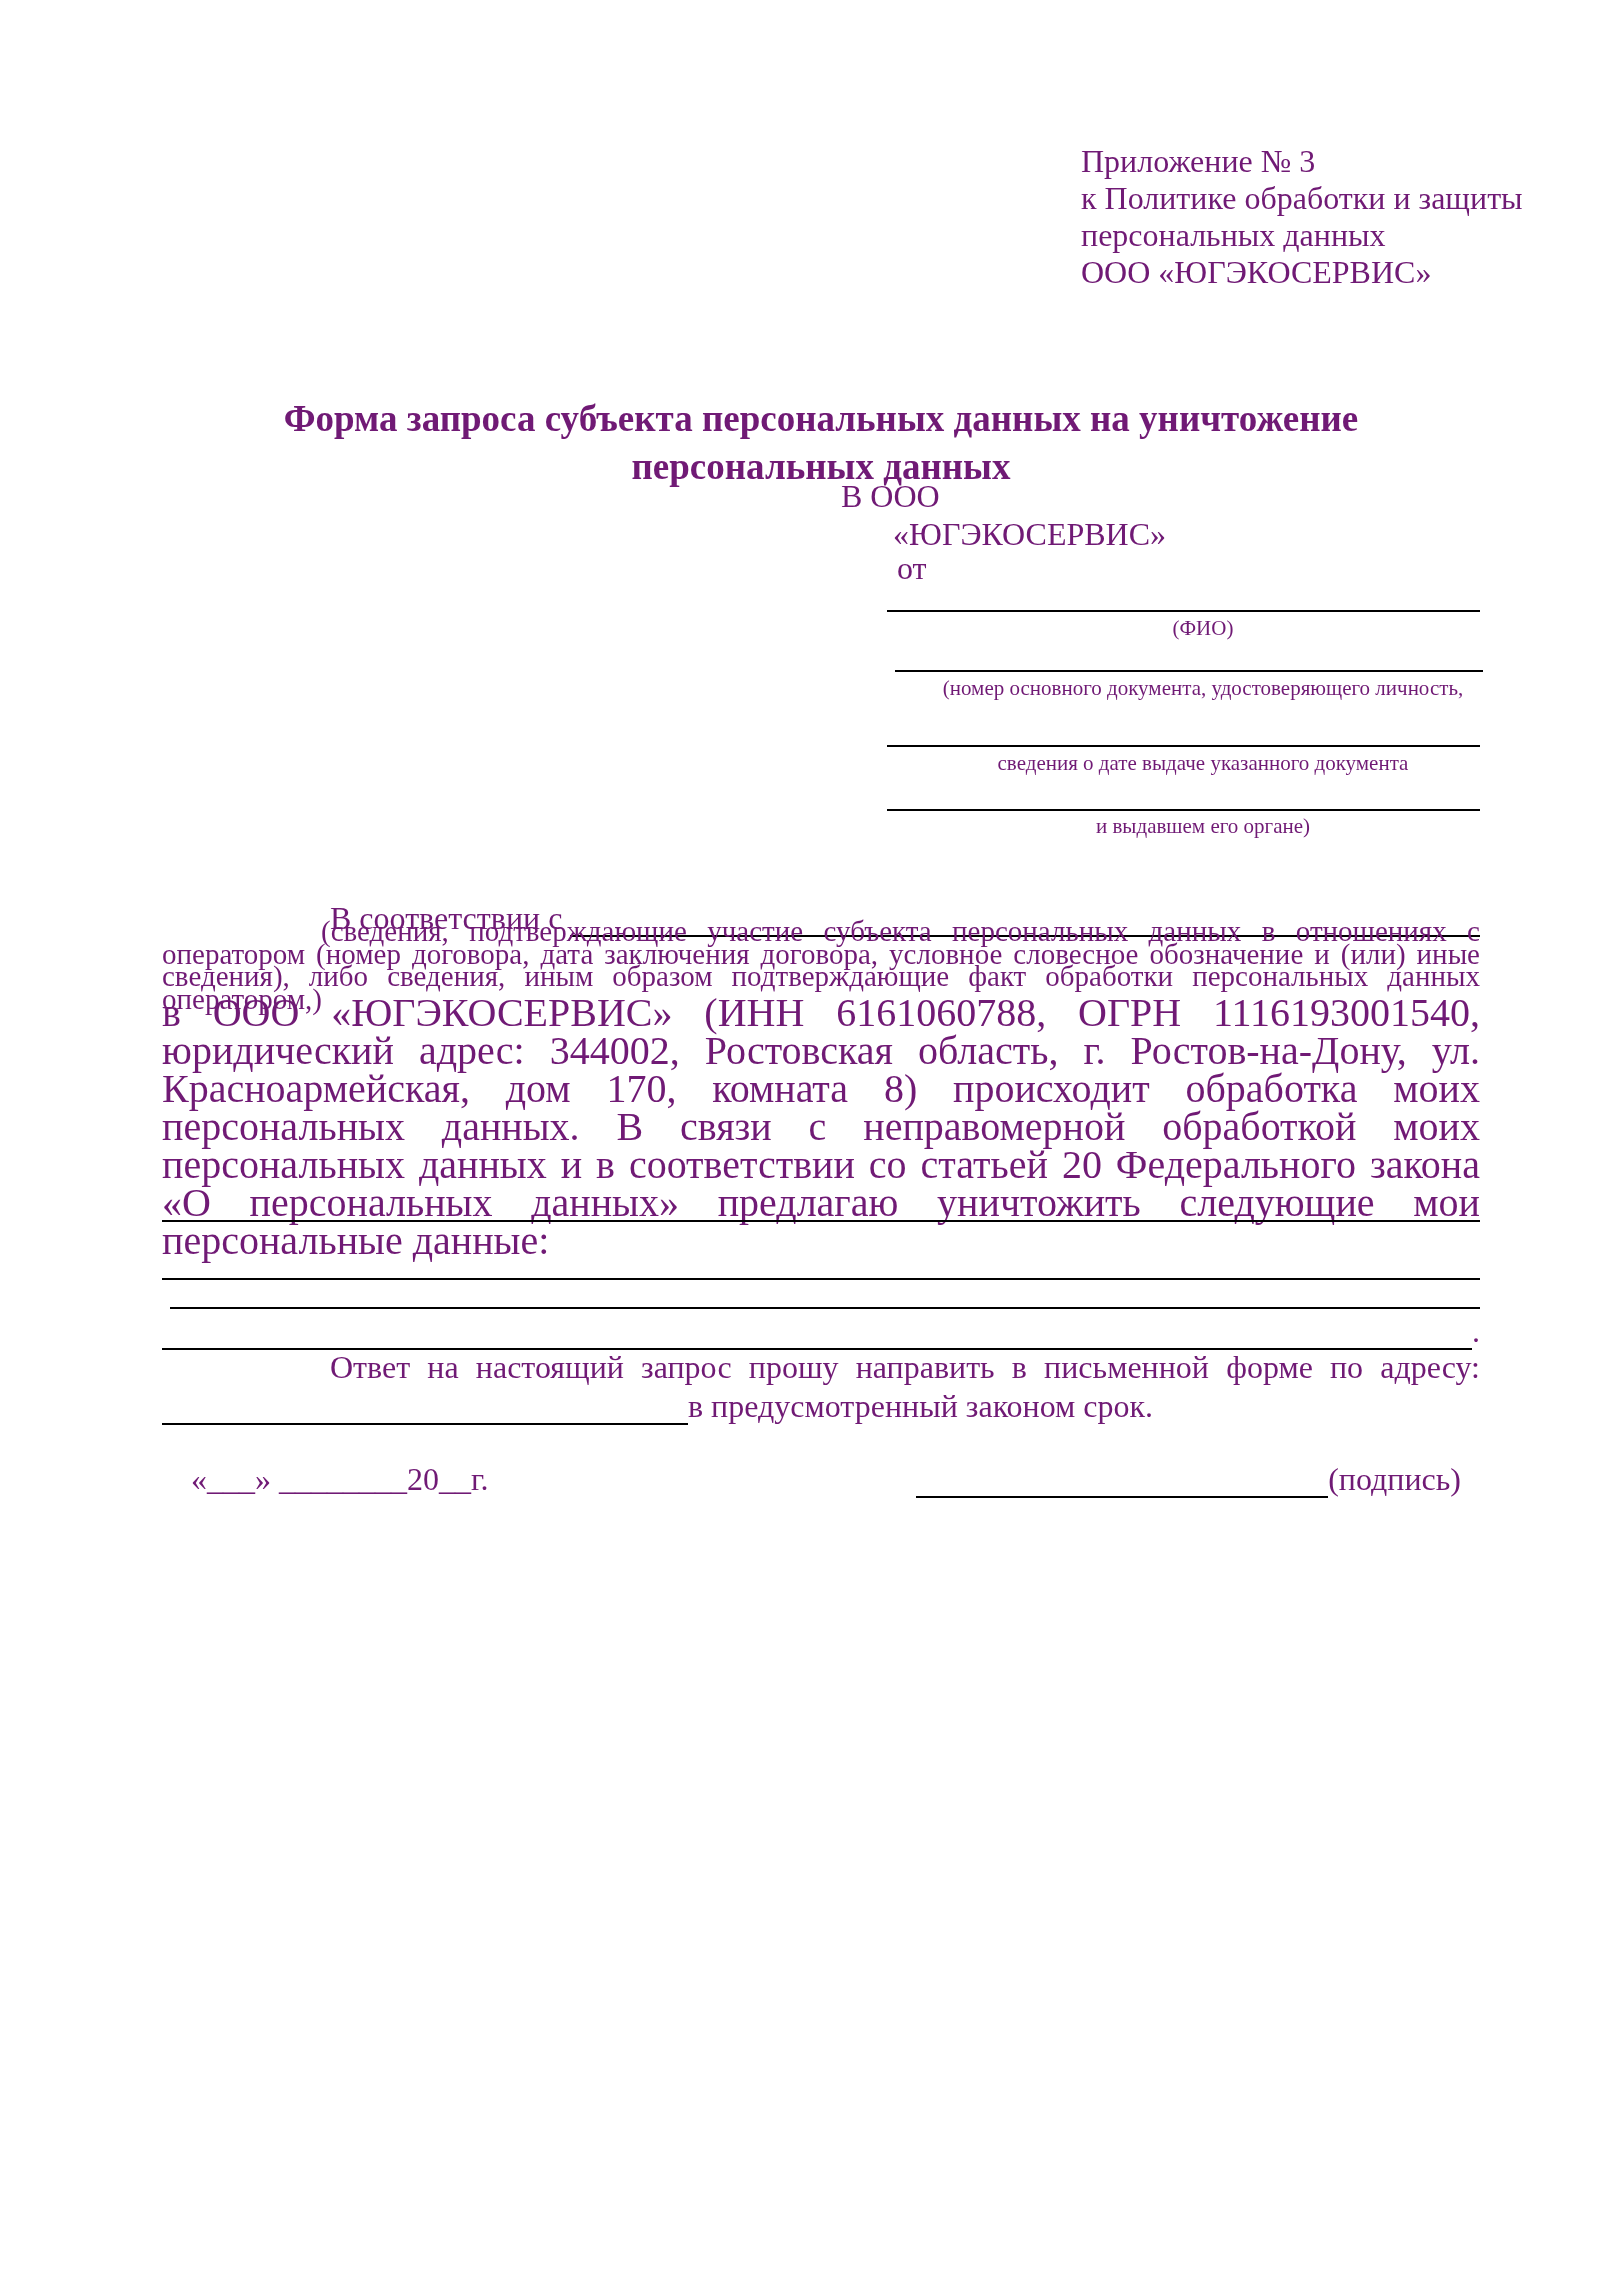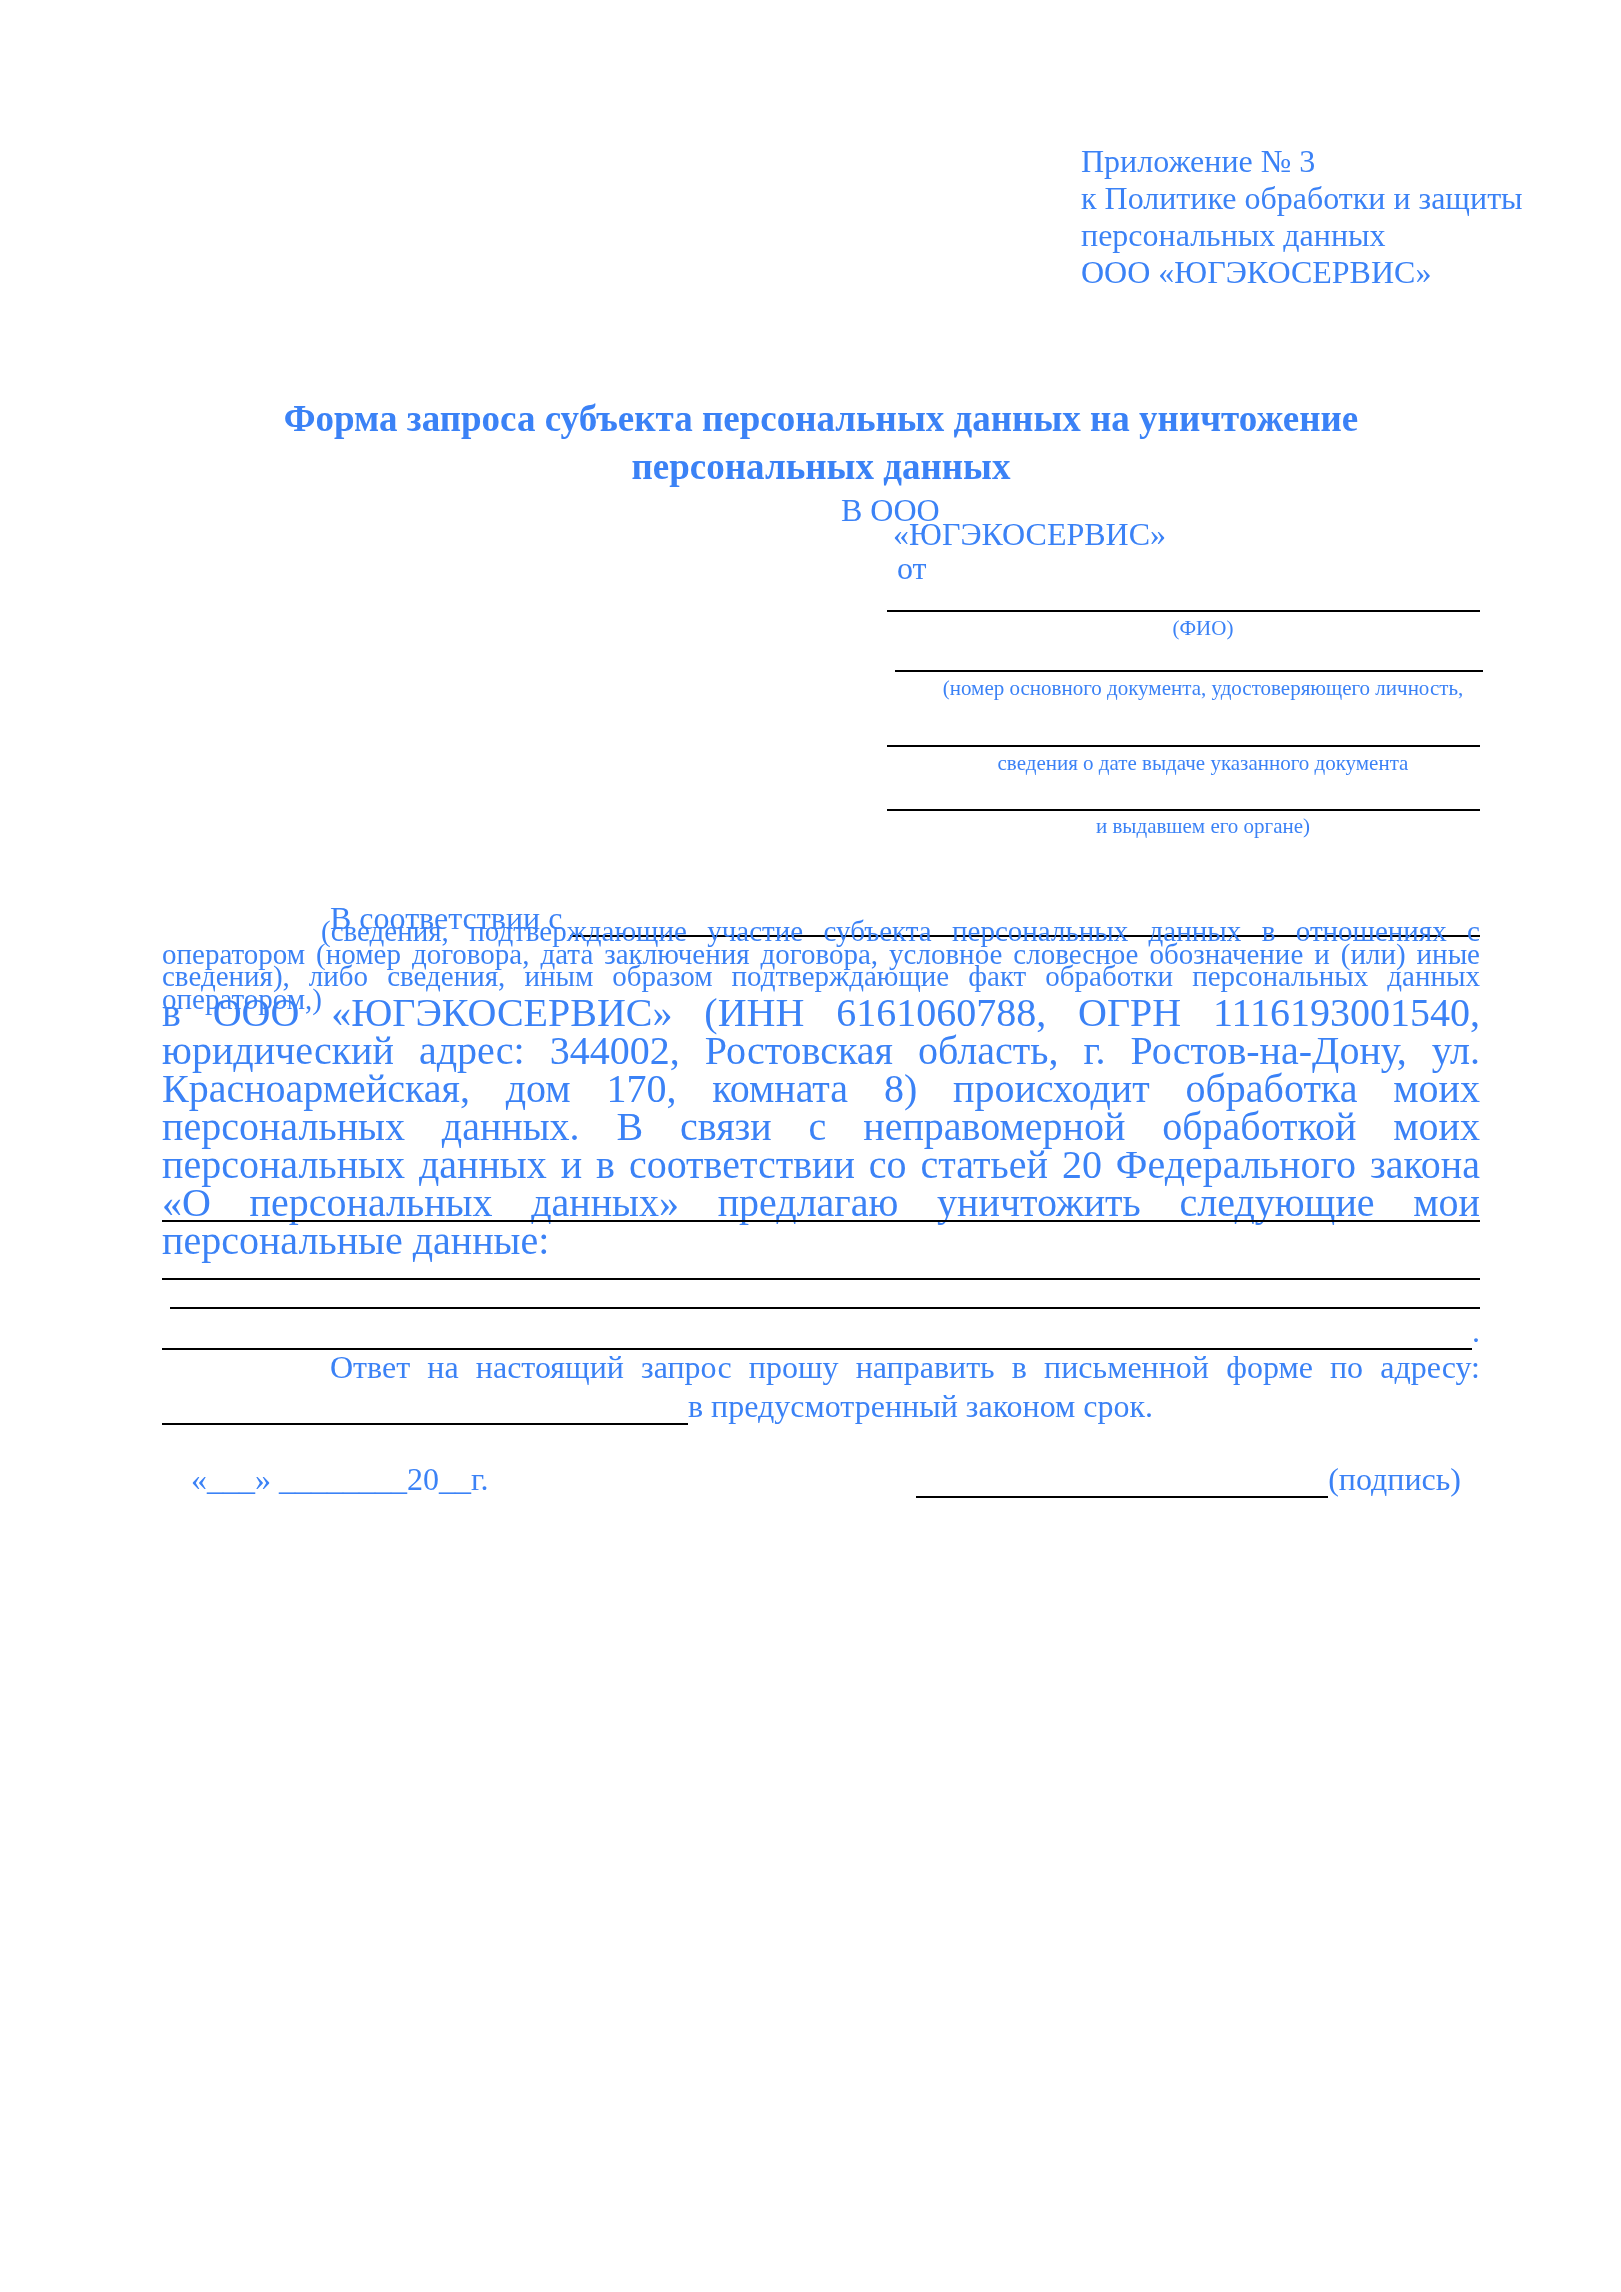--- a/index.html
+++ b/index.html
@@ -2,34 +2,34 @@
 <html><head>
 <meta charset="utf-8">
 <style>
   html,body{margin:0;padding:0;background:#888;}
   .page{
     position:relative;
     width:1621px;height:2293px;
     margin:0 auto;
     background:#ffffff;
     font-family:"Liberation Serif", serif;
-    color:#3b82f6;
+    color:#701a75;
     overflow:hidden;
   }
   .abs{position:absolute;}
 
   
   .appendix{left:1081px;top:143px;font-size:32px;line-height:37px;white-space:nowrap;}
 
   
   .doc-title{left:162px;top:395px;width:1318px;text-align:center;font-weight:bold;font-size:37px;line-height:48px;}
 
   
   .addr{font-size:32px;line-height:37px;white-space:nowrap;}
-  .addr-to{left:841px;top:478px;margin-top:14px;}
+  .addr-to{left:841px;top:478px;}
   .addr-org{left:893px;top:516px;}
   .addr-from{left:897px;top:550px;}
 
   
   .rule{position:absolute;border-top:2.9px solid #000;height:0;}
   .f-rule{left:887px;width:593px;}
   .fcap{position:absolute;left:887px;width:593px;text-align:center;font-size:21px;line-height:23.5px;padding-left:39px;box-sizing:border-box;white-space:nowrap;}
 
   
   .flexrow{position:absolute;left:162px;width:1318px;display:flex;align-items:flex-end;font-size:32px;line-height:37px;}

